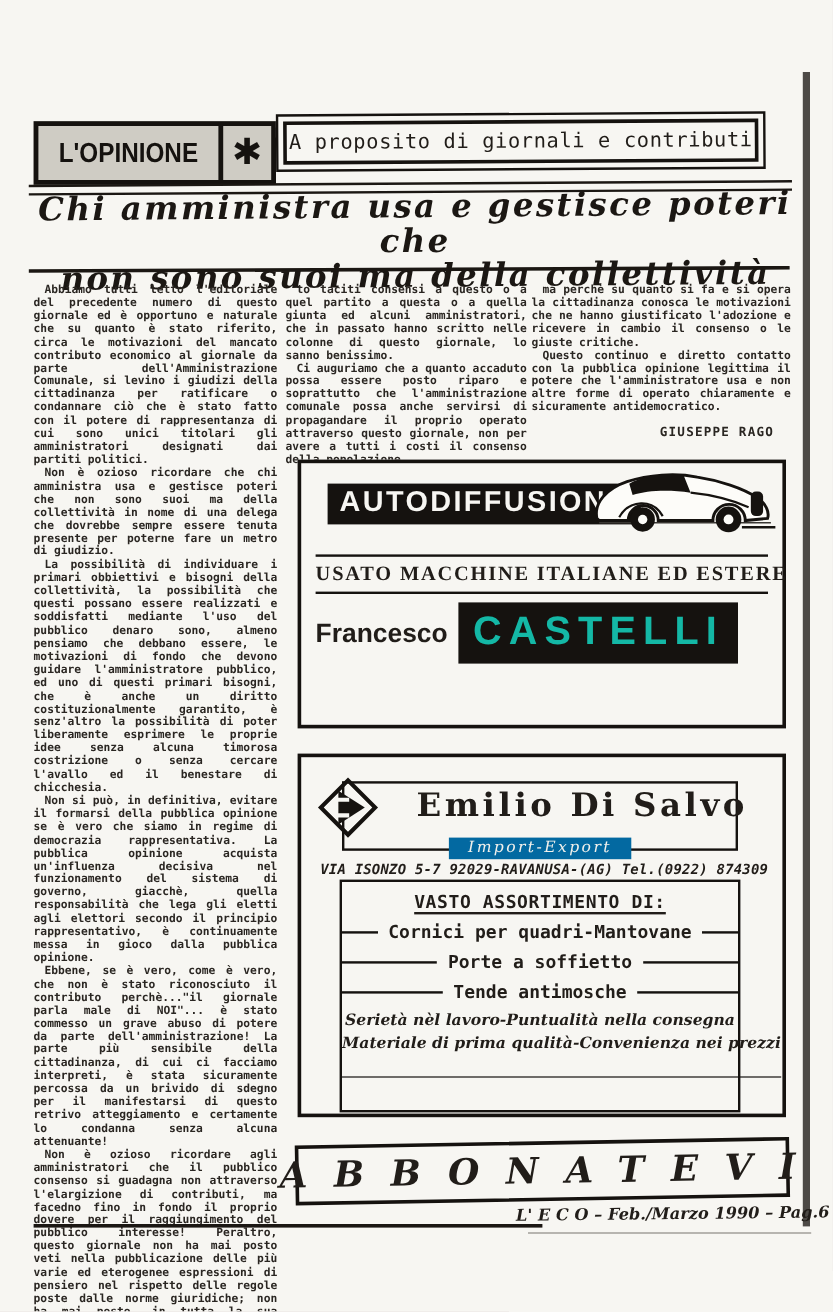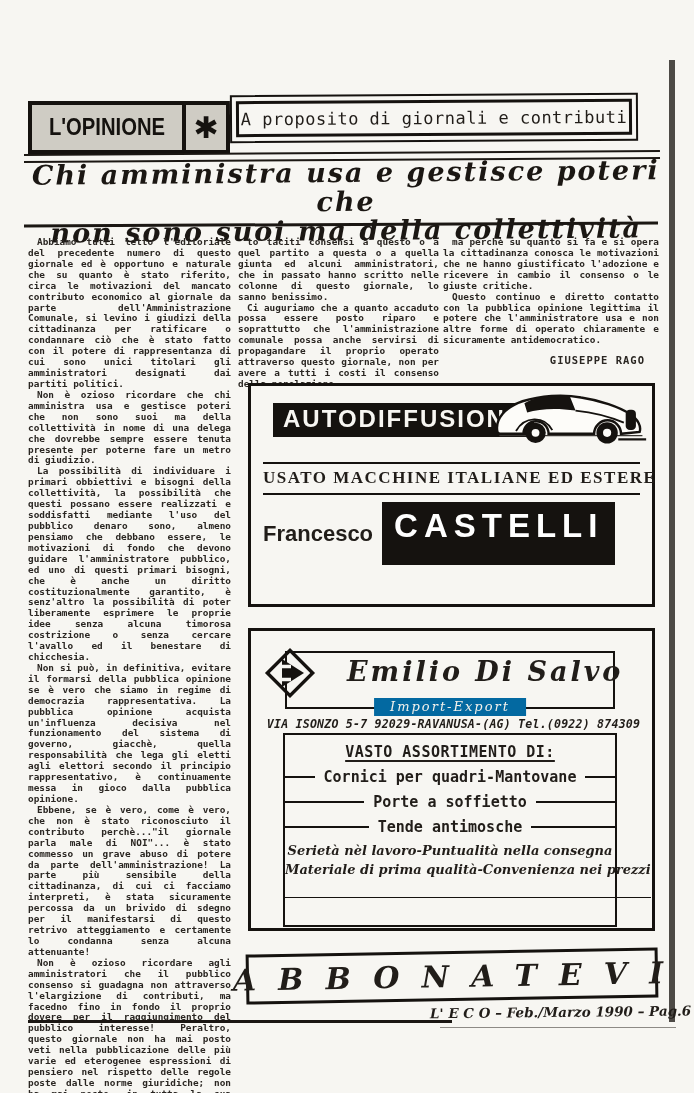--- a/index.html
+++ b/index.html
@@ -62,35 +62,35 @@
   .car{position:absolute; right:4px; top:2px;}
   .usato{
     position:absolute; left:12px; right:12px; top:76px;
     border-top:2.5px solid #15120f; border-bottom:2.5px solid #15120f;
     text-align:center; padding:4px 0 5px;
     font-family:"Liberation Serif", serif; font-weight:bold; font-size:17px; letter-spacing:1.5px; white-space:nowrap;
   }
   .owner-row{position:absolute; left:12px; top:116px; display:flex; align-items:center; gap:9px;}
   .owner-first{font-family:"Liberation Sans", sans-serif; font-weight:bold; font-size:22px;}
   .owner-last{
-    background:#15120f; color:#ffffff; font-family:"Liberation Sans", sans-serif;
-    font-weight:bold; font-size:33px; letter-spacing:6px; padding:5px 12px 20px; white-space:nowrap;
+    background:#15120f; color:#14b8a6; font-family:"Liberation Sans", sans-serif;
+    font-weight:bold; font-size:33px; letter-spacing:6px; padding:5px 12px 8px; white-space:nowrap;
   }
   .addr-row{
     position:absolute; left:12px; right:14px; top:184px; display:flex; justify-content:space-between; align-items:baseline;
     font-family:"Liberation Sans", sans-serif; font-size:16px;
   }
   .addr-city{font-weight:bold; letter-spacing:1px;}
   
   .ad-disalvo{left:248px; top:628px; width:407px; height:303px;}
   .logo-box{position:absolute; left:34px; top:20px; width:326px; height:54px; border:2px solid #15120f;}
   .diamond{position:absolute; left:12px; top:15px;}
   .ds-name{
     position:absolute; left:60px; right:6px; top:3px; text-align:center;
-    font-family:"DejaVu Serif", serif; font-style:italic; font-weight:bold;
+    font-family:"DejaVu Serif", serif; font-weight:bold;
     font-size:27px; letter-spacing:3px; white-space:nowrap;
   }
   .ds-ribbon{
     position:absolute; left:50%; bottom:-9px; transform:translateX(-50%);
     background:#0369a1; color:#f2f1ec; font-family:"DejaVu Serif", serif; font-style:italic;
     font-size:13px; letter-spacing:2px; padding:1px 16px 2px; white-space:nowrap;
   }
   .ds-via{
     position:absolute; left:14px; right:10px; top:86px;
     font-style:italic; font-weight:700; font-size:11.6px; white-space:nowrap; letter-spacing:.2px;text-align:center;

